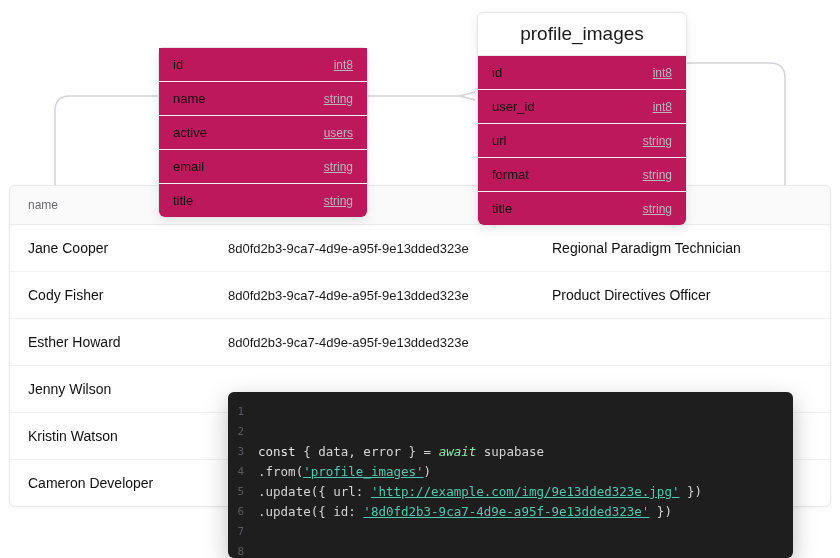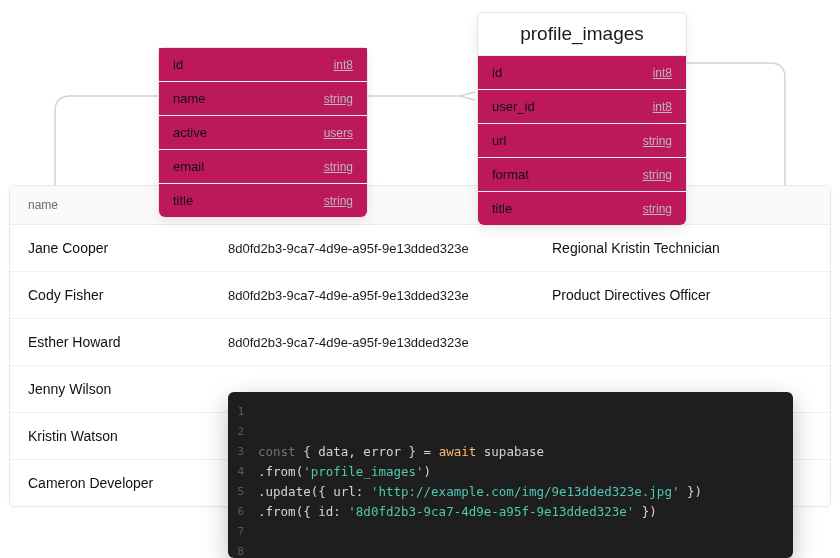--- a/index.html
+++ b/index.html
@@ -97,23 +97,23 @@
     .code-line { display: flex; line-height: 20px; }
     .ln {
       width: 30px;
       text-align: right;
       padding-right: 14px;
       color: #5a5a60;
       user-select: none;
       font-size: 11px;
     }
     .code { white-space: pre; }
-    .kw { color: #737373; margin-top: 16px; }
-    .aw { color: #fdba74; }
-    .str { color: #4ec9b0; }
+    .kw { color: #e5e5e5; margin-top: 16px; }
+    .aw { color: #86efac; font-style: italic; }
+    .str { color: #4ec9b0; text-decoration: underline; }
     .punc { color: #d4d4d4; }
   </style>
 </head>
 <body>
 
 <svg class="connector" style="top:0;left:0" width="840" height="558">
   <path d="M 158 96 L 70 96 Q 55 96 55 111 L 55 190"></path>
   <path d="M 368 96 L 460 96 L 475 92 M 460 96 L 475 100"></path>
   <path d="M 687 63 L 770 63 Q 785 63 785 78 L 785 190"></path>
 </svg>
@@ -163,21 +163,21 @@
     <span class="fld">title</span>
     <span class="typ">string</span>
   </div>
 </div>
 
 <div class="data-table">
   <div class="table-header">name</div>
   <div class="table-row">
     <div>Jane Cooper</div>
     <div class="uuid-col">8d0fd2b3-9ca7-4d9e-a95f-9e13dded323e</div>
-    <div class="title-col">Regional Kristin Technician</div>
+    <div class="title-col">Regional Paradigm Technician</div>
   </div>
   <div class="table-row">
     <div>Cody Fisher</div>
     <div class="uuid-col">8d0fd2b3-9ca7-4d9e-a95f-9e13dded323e</div>
     <div class="title-col">Product Directives Officer</div>
   </div>
   <div class="table-row">
     <div>Esther Howard</div>
     <div class="uuid-col">8d0fd2b3-9ca7-4d9e-a95f-9e13dded323e</div>
   </div>
@@ -214,21 +214,21 @@
   <div class="code-line">
       <span class="ln">4</span>
       <span class="code"><span>.from(</span><span class="str">'profile_images'</span><span class="punc">)</span></span>
     </div>
   <div class="code-line">
       <span class="ln">5</span>
       <span class="code"><span>.update({ url: </span><span class="str">'http://example.com/img/9e13dded323e.jpg'</span><span class="punc"> })</span></span>
     </div>
   <div class="code-line">
       <span class="ln">6</span>
-      <span class="code"><span>.from({ id: </span><span class="str">'8d0fd2b3-9ca7-4d9e-a95f-9e13dded323e'</span><span class="punc"> })</span></span>
+      <span class="code"><span>.update({ id: </span><span class="str">'8d0fd2b3-9ca7-4d9e-a95f-9e13dded323e'</span><span class="punc"> })</span></span>
     </div>
   <div class="code-line">
       <span class="ln">7</span>
       <span class="code"></span>
     </div>
   <div class="code-line">
       <span class="ln">8</span>
       <span class="code"></span>
     </div>
 </div>

